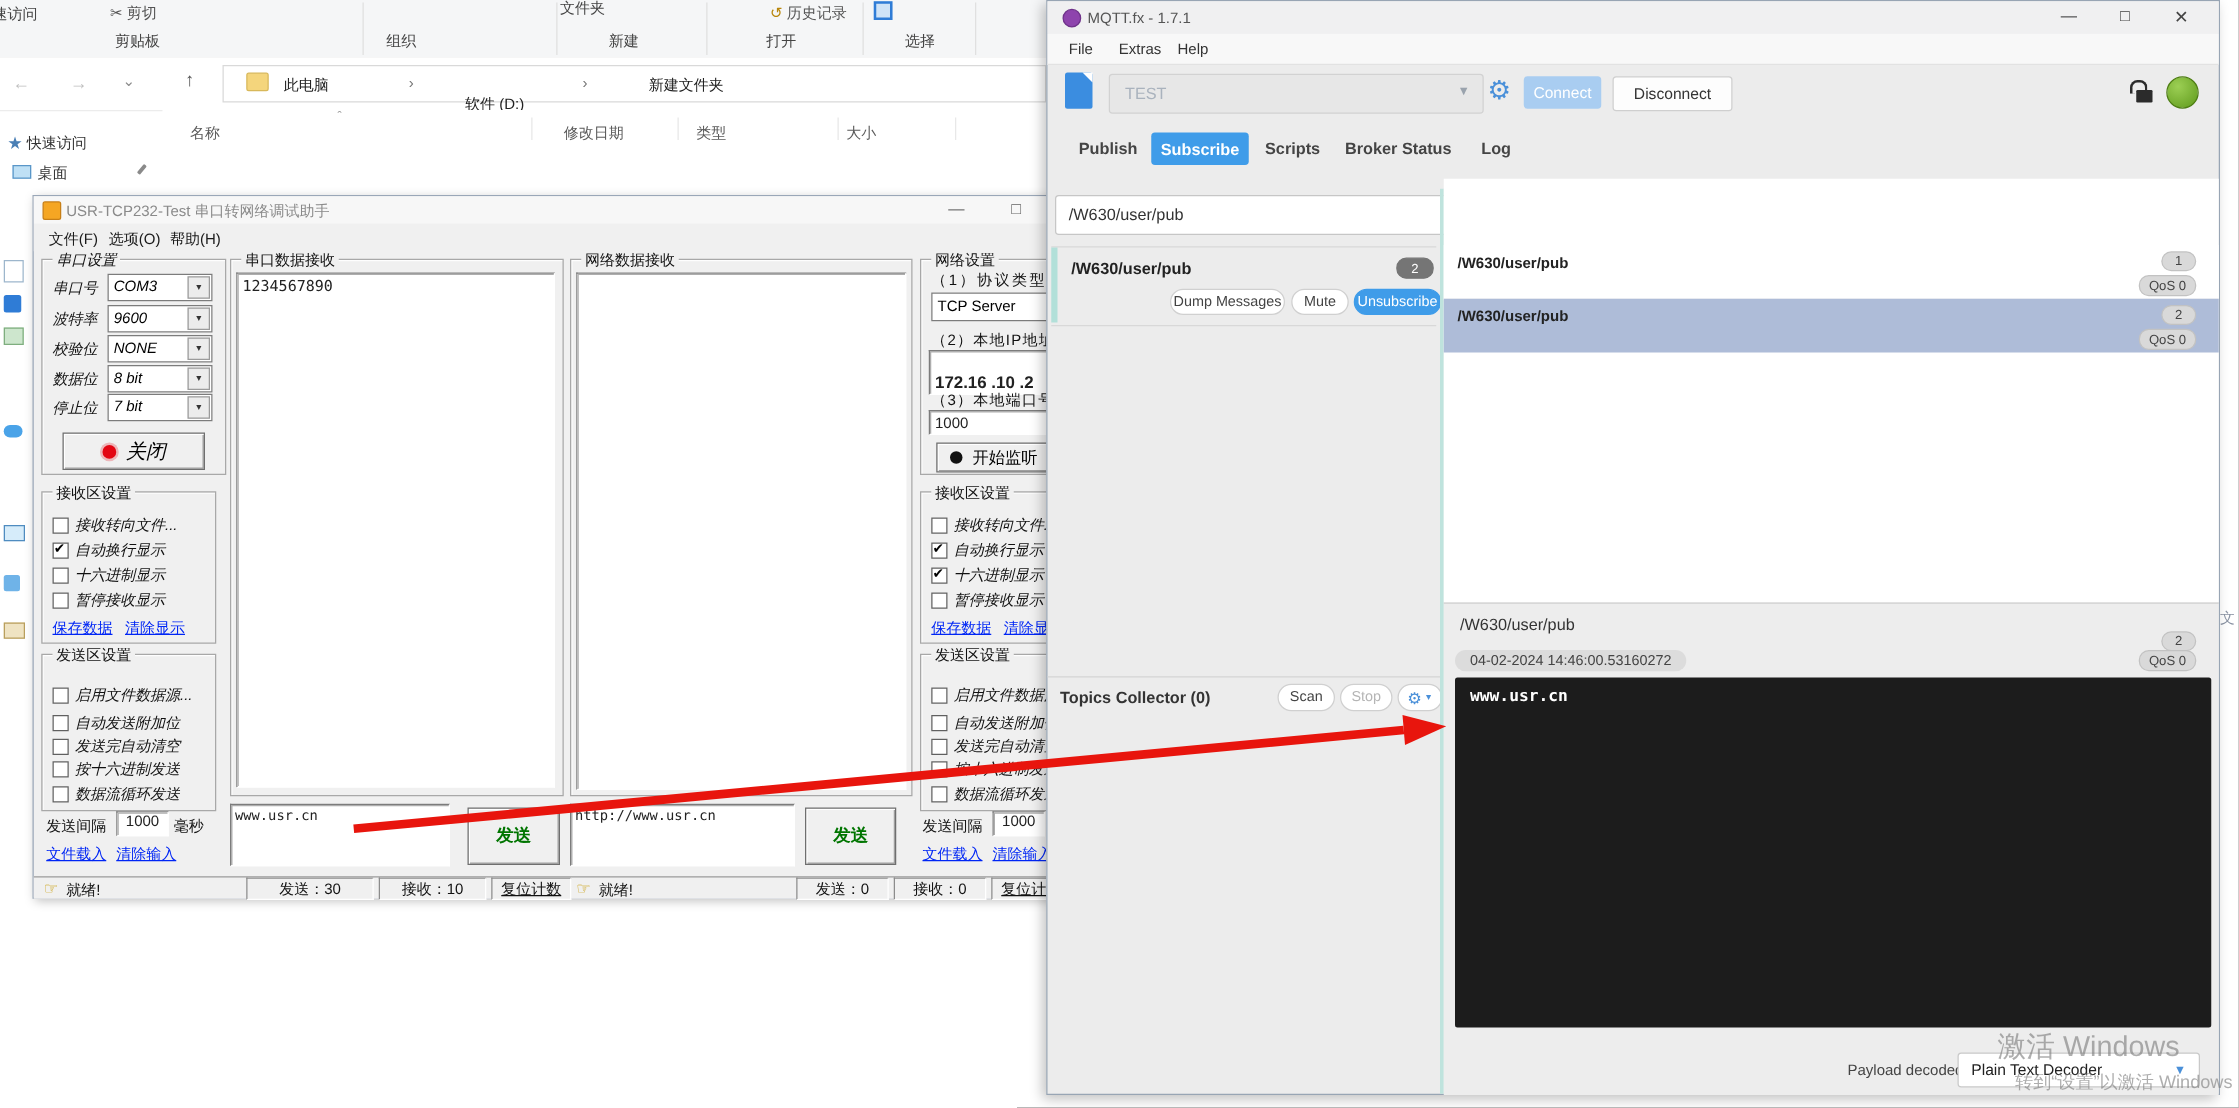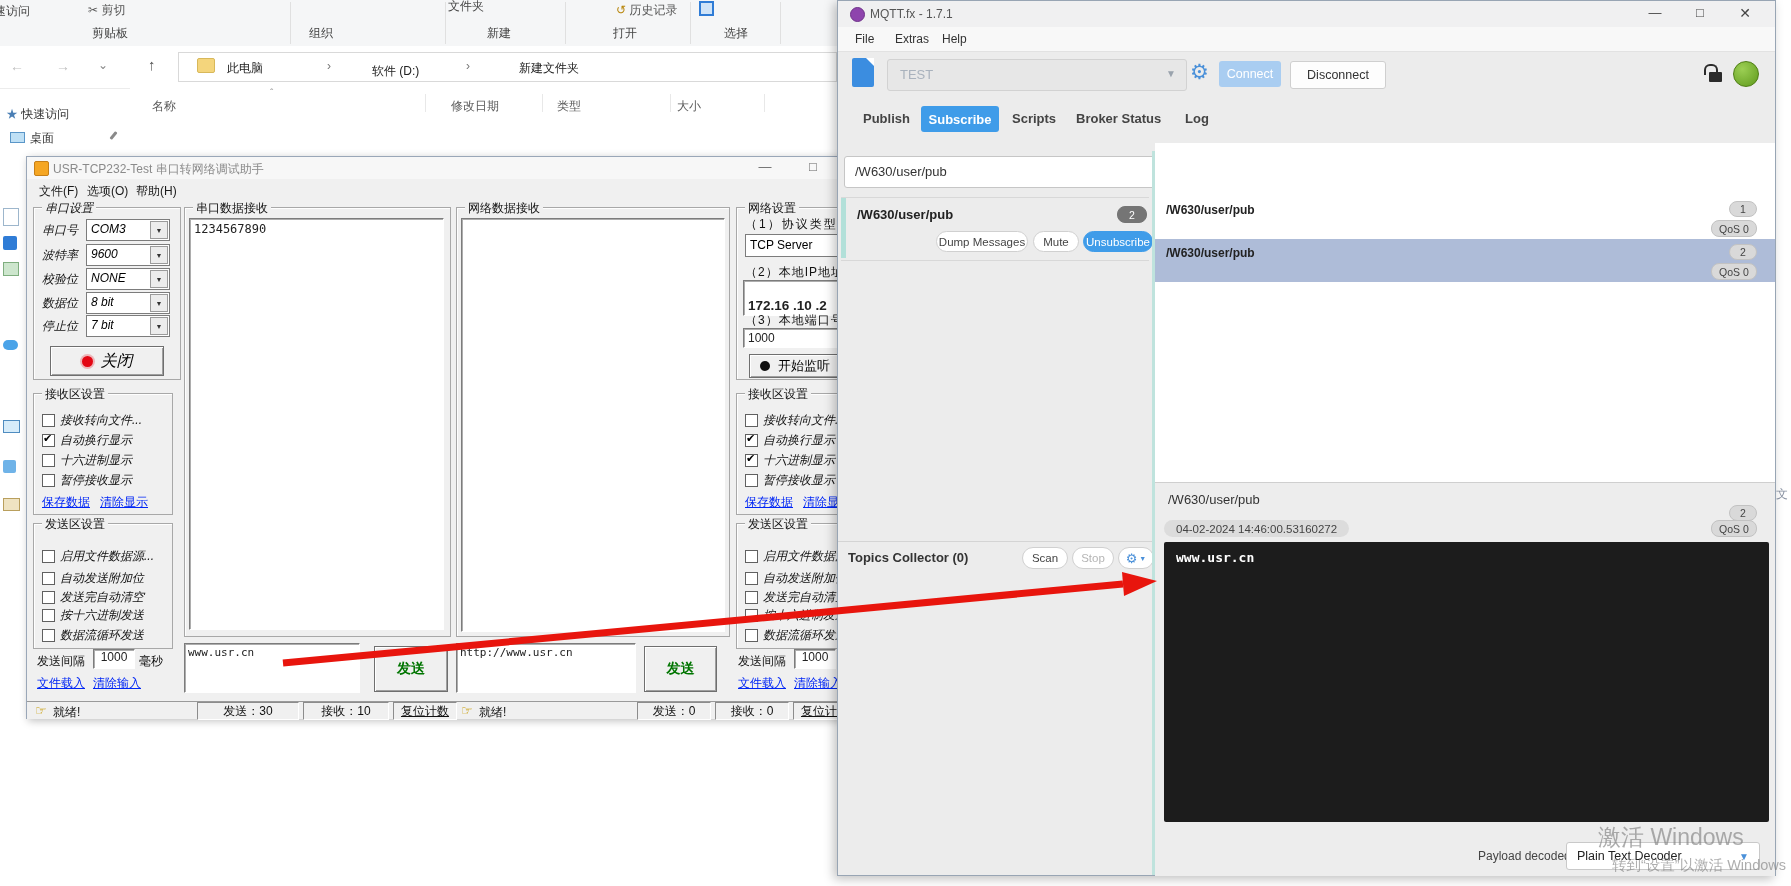--- a/index.html
+++ b/index.html
@@ -87,21 +87,21 @@
 
     <div class="a" style="left:0;top:46px;width:845px;height:42px;background:#fff;border-bottom:1px solid #ececec;">
       <span class="a" style="left:10px;top:12px;color:#c0c0c0;font-size:14px;">←</span>
       <span class="a" style="left:56px;top:12px;color:#c0c0c0;font-size:14px;">→</span>
       <span class="a" style="left:98px;top:12px;color:#8a8a8a;font-size:12px;">⌄</span>
       <span class="a" style="left:148px;top:10px;color:#555;font-size:15px;">↑</span>
       <div class="a bc-box" style="left:178px;top:6px;width:657px;height:28px;">
         <span class="a" style="left:18px;top:5px;width:16px;height:13px;background:#f4d57c;border:1px solid #d8b85a;border-radius:2px;"></span>
         <span class="a rlabel" style="left:48px;top:7px;color:#222;">此电脑</span>
         <span class="a rlabel" style="left:148px;top:6px;color:#777;">›</span>
-        <span class="a rlabel" style="left:193px;top:10px;color:#222;text-align:right;">软件 (D:)</span>
+        <span class="a rlabel" style="left:193px;top:22px;color:#222;text-align:right;">软件 (D:)</span>
         <span class="a rlabel" style="left:287px;top:6px;color:#777;">›</span>
         <span class="a rlabel" style="left:340px;top:7px;color:#222;">新建文件夹</span>
       </div>
     </div>
 
     <div class="a" style="left:130px;top:88px;width:715px;height:30px;background:#fff;">
       <span class="a hdr" style="left:22px;top:10px;">名称</span>
       <span class="a" style="left:140px;top:0px;color:#999;font-size:10px;">ˆ</span>
       <span class="a hdr" style="left:321px;top:10px;">修改日期</span>
       <span class="a hdr" style="left:427px;top:10px;">类型</span>

